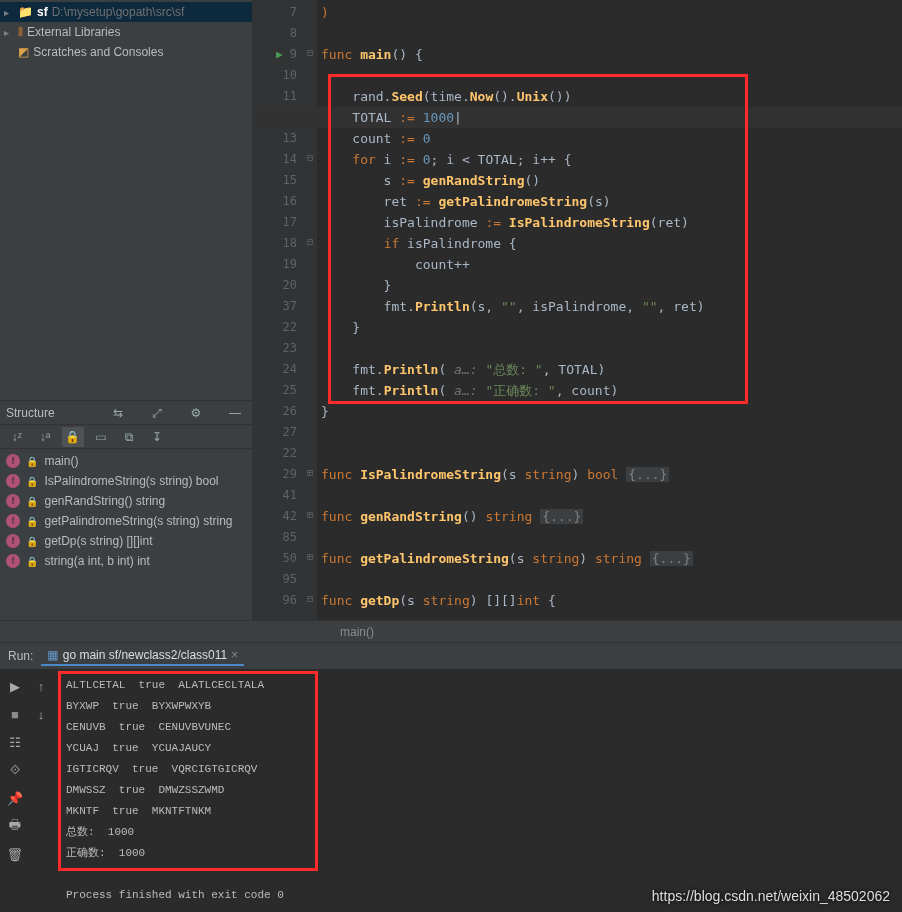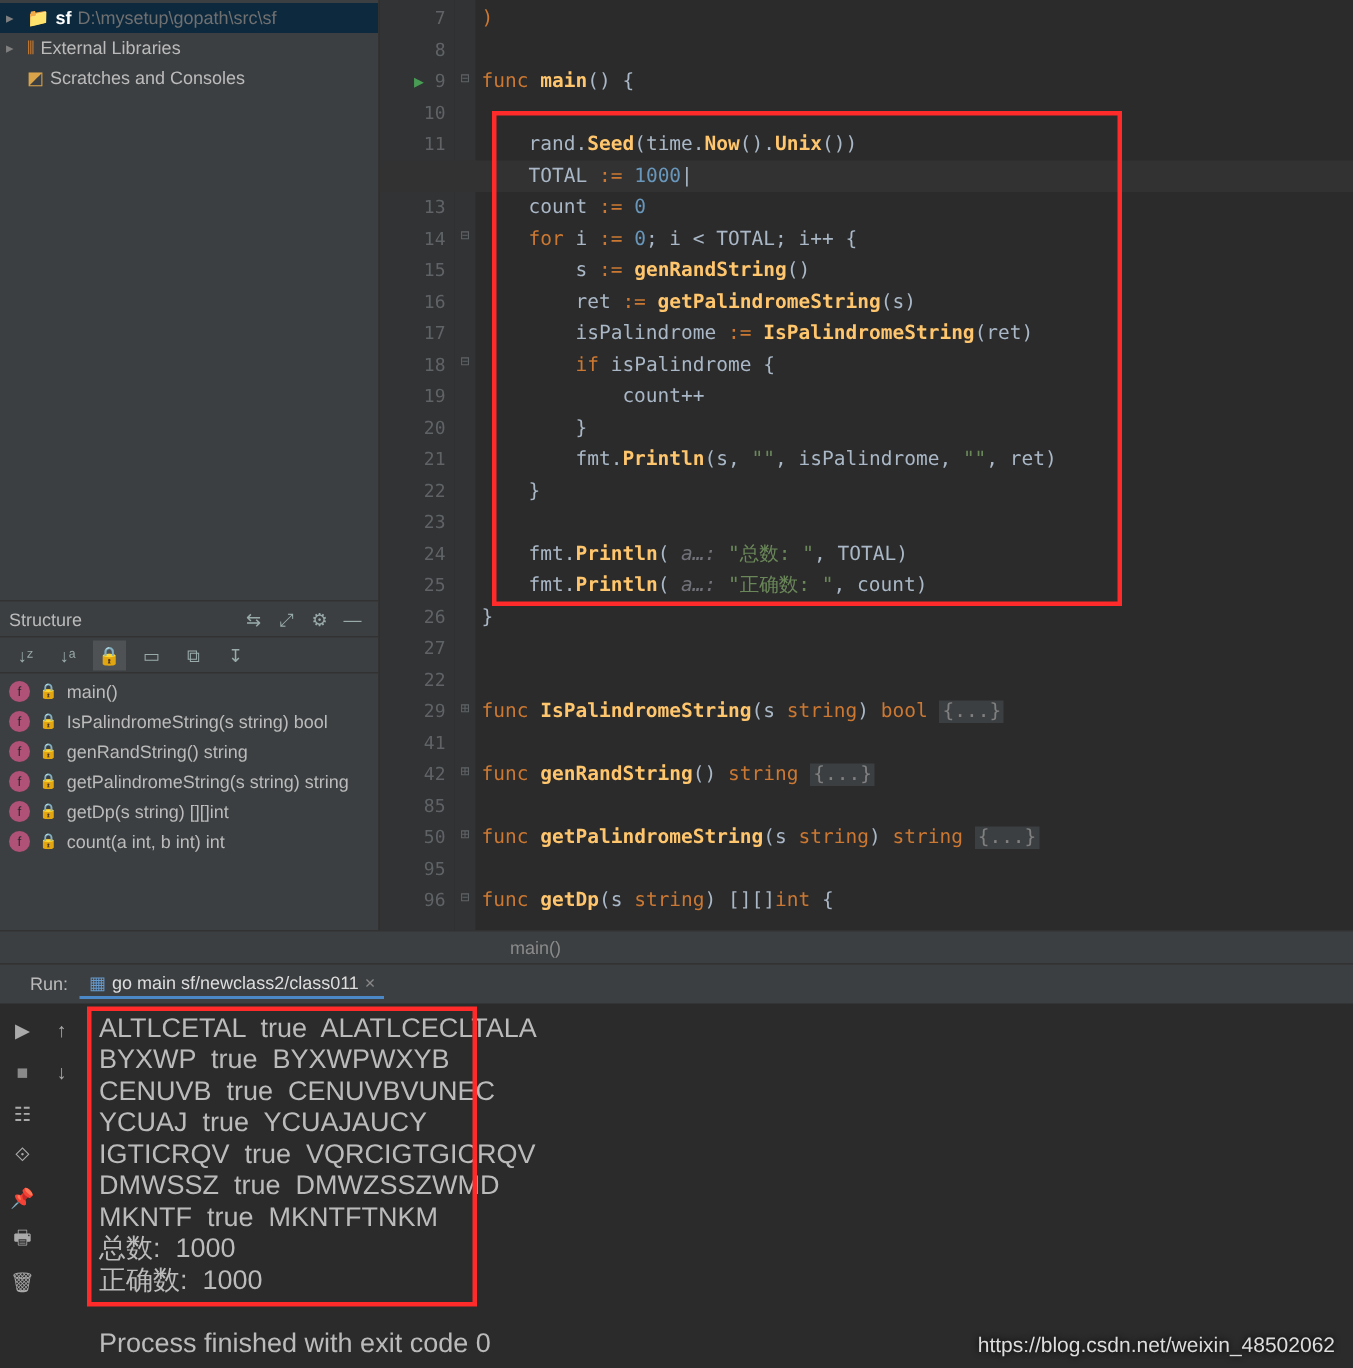--- a/index.html
+++ b/index.html
@@ -13,21 +13,21 @@
     display: flex;
     flex-direction: column;
   }
   .top { flex: 1; display: flex; min-height: 0; }
   .left-pane { width: 253px; display: flex; flex-direction: column; border-right: 1px solid #323232; }
   .project-tree { background: #3c3f41; flex: 0 0 auto; padding: 2px 0 0 0; height: 400px; }
   .tree-row { display:flex; align-items:center; height:20px; padding-left:4px; gap:4px; color:#bbb; }
   .tree-row .caret { width:10px; color:#808080; font-size:10px; }
   .tree-row.sel { background:#0d293e; color:#fff; }
   .structure-panel { background:#3c3f41; border-top:1px solid #323232; flex:1; }
-  .structure-header { display:flex; align-items:center; height:24px; padding:0 6px; font-size:12px; color:#bbb; gap:0; border-bottom:1px solid #323232;}
+  .structure-header { display:flex; align-items:center; height:24px; padding:0 6px; font-size:12px; color:#bbb; gap:17px; border-bottom:1px solid #323232;}
   .structure-header .title { flex:1; }
   .structure-toolbar { display:flex; align-items:center; height:24px; padding:0 6px; gap:6px; border-bottom:1px solid #323232;}
   .mini-btn { width:22px;height:20px;display:flex;align-items:center;justify-content:center;color:#9aa;}
   .structure-list { padding:2px 0; }
   .s-row { display:flex; align-items:center; height:20px; padding-left:6px; gap:6px; color:#bbb; white-space:nowrap; overflow:hidden;}
   .s-row .f-icon { width:14px;height:14px;border-radius:7px; background:#b05177; color:#2b2b2b; font-size:9px; display:flex;align-items:center;justify-content:center;}
   .s-row .lock { color:#c77a32; font-size:10px;}
   .editor-pane { flex:1; display:flex; background:#2b2b2b; position:relative; min-width:0;}
   .gutter { width:50px; background:#313335; text-align:right; padding:2px 6px; color:#606366; font-family:Consolas,monospace; font-size:12px; line-height:21px;}
   .gutter .ln { height:21px; }
@@ -39,28 +39,28 @@
   .fn { color:#ffc66d;font-weight:bold; }
   .str { color:#6a8759; }
   .num { color:#6897bb; }
   .typ { color:#cc7832; }
   .param { color:#72737a; font-style:italic;}
   .fold-box { color:#808080; background:#3c3f41; padding:0 2px;}
   .highlight-box { position:absolute; border:3px solid #ff2a2a; pointer-events:none; }
   .run-icon { color:#499c54; font-size:11px;}
   .breadcrumb-bar { height:22px; background:#3c3f41; border-top:1px solid #323232; padding:0 40px; color:#8a8a8a; font-size:12px; display:flex; align-items:center;}
   .console-section { background:#2b2b2b; border-top:1px solid #323232;}
-  .run-tab-bar { height:26px; background:#3c3f41; display:flex; align-items:center; padding-left:20px; gap:8px;}
+  .run-tab-bar { height:26px; background:#3c3f41; display:flex; align-items:center; padding-left:8px; gap:8px;}
   .run-tab-bar .lbl { color:#bbb; }
   .run-tab { display:flex; align-items:center; gap:4px; padding:2px 6px; border-bottom:2px solid #4a88c7; color:#ddd;}
   .run-body { display:flex; position:relative; }
   .run-gutter { width:56px; display:flex; padding:6px 2px; }
   .run-gutter-col { width:26px; display:flex; flex-direction:column; align-items:center; gap:6px;}
   .rg-btn { width:22px;height:22px;display:flex;align-items:center;justify-content:center;color:#aaa;font-size:13px;}
-  .console-out { flex:1; padding:6px 10px; font-family:Liberation Sans, sans-serif; font-size:18px; line-height:21px; color:#bbb; white-space:pre;}
+  .console-out { flex:1; padding:6px 10px; font-family:Liberation Mono, monospace; font-size:11px; line-height:21px; color:#bbb; white-space:pre;}
   .watermark { position:absolute; bottom:8px; right:12px; color:#ddd; font-size:14px; font-family:sans-serif; text-shadow:0 0 4px #000;margin-top:35px;}
   .bulb { color:#d9a34a; font-size:12px; margin-right:2px;}
   .caret-line { position:absolute; left:0; right:0; height:21px; background:#323232; z-index:0;}
   .code .code-line { position:relative; z-index:1;}
 </style>
 </head>
 <body>
 
 <div class="top">
 
@@ -122,21 +122,21 @@
             <span>getPalindromeString(s string) string</span>
           </div>
           <div class="s-row">
             <span class="f-icon">f</span>
             <span class="lock">🔒</span>
             <span>getDp(s string) [][]int</span>
           </div>
           <div class="s-row">
             <span class="f-icon">f</span>
             <span class="lock">🔒</span>
-            <span>count(a int, b int) int</span>
+            <span>string(a int, b int) int</span>
           </div>
         </div>
     </div>
   </div>
 
   <div class="editor-pane">
     <div class="caret-line" style="top:107px;"></div>
     <div class="gutter" id="gutter">
         <div class="ln">7</div>
         <div class="ln">8</div>
@@ -145,21 +145,21 @@
         <div class="ln">11</div>
         <div class="ln">12</div>
         <div class="ln">13</div>
         <div class="ln">14</div>
         <div class="ln">15</div>
         <div class="ln">16</div>
         <div class="ln">17</div>
         <div class="ln">18</div>
         <div class="ln">19</div>
         <div class="ln">20</div>
-        <div class="ln">21</div>
+        <div class="ln">37</div>
         <div class="ln">22</div>
         <div class="ln">23</div>
         <div class="ln">24</div>
         <div class="ln">25</div>
         <div class="ln">26</div>
         <div class="ln">27</div>
         <div class="ln">22</div>
         <div class="ln">29</div>
         <div class="ln">41</div>
         <div class="ln">42</div>

